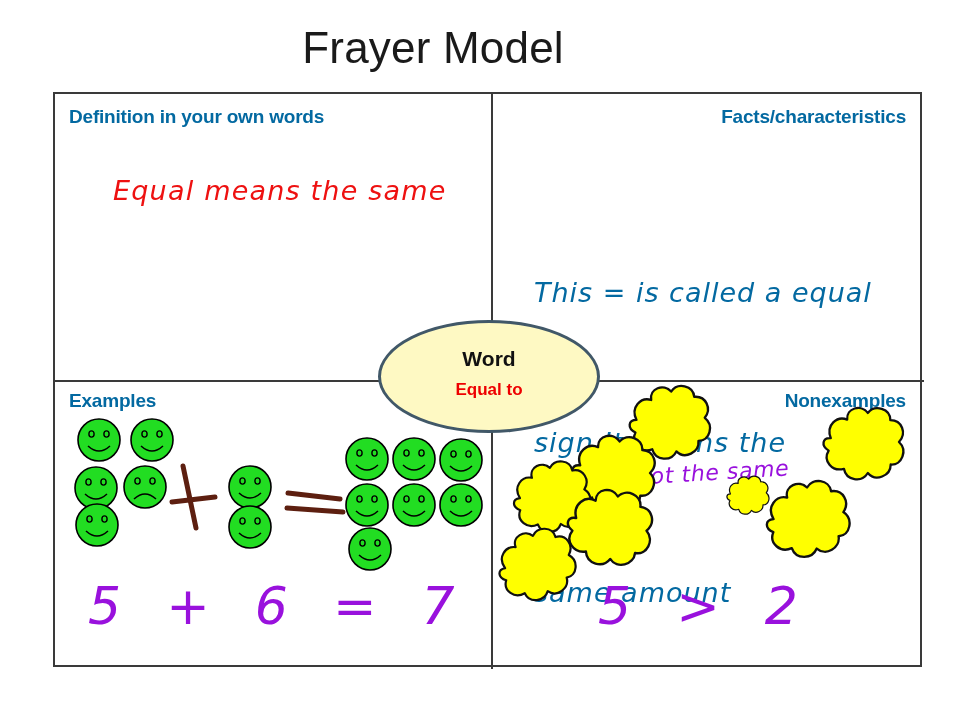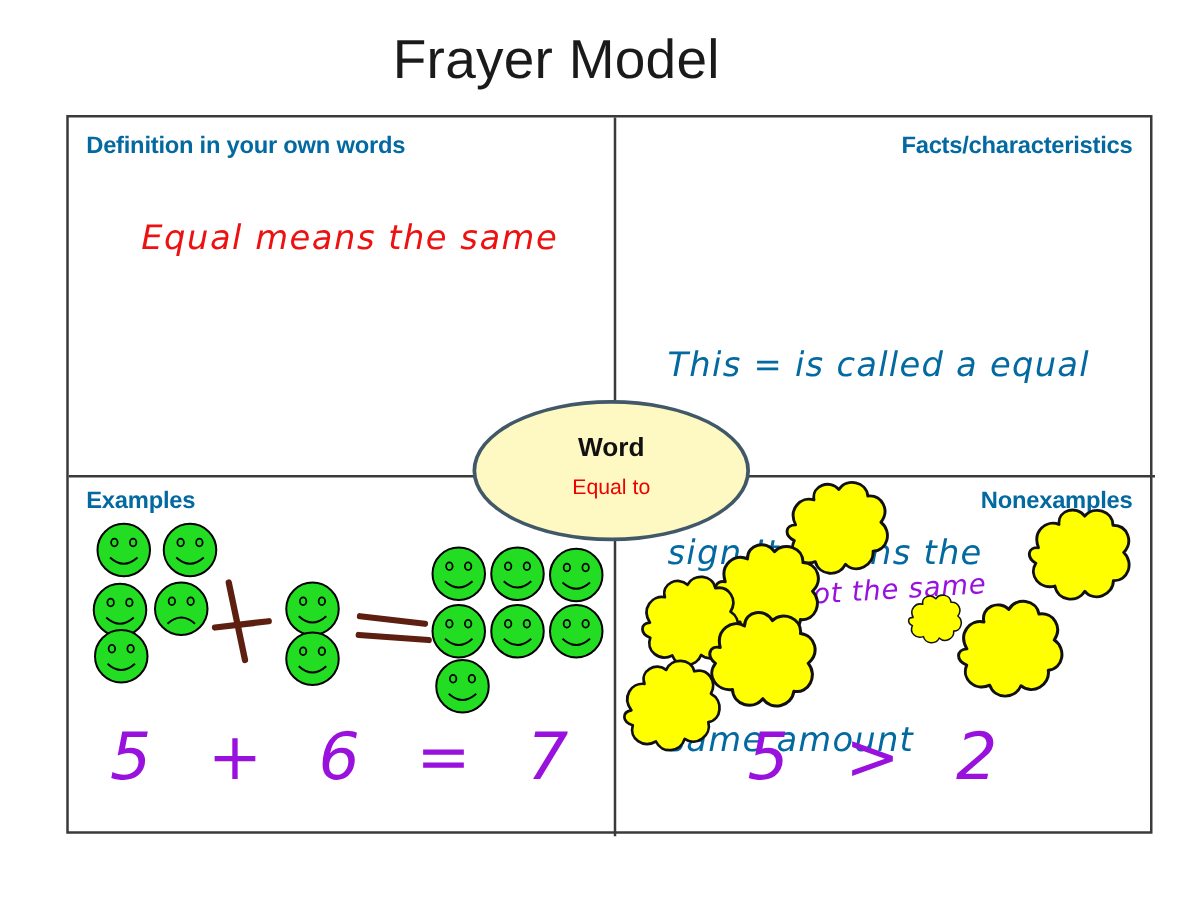--- a/index.html
+++ b/index.html
@@ -18,21 +18,21 @@
   #stage {
     position: absolute;
     left: 0; top: 0;
     width: 960px;
     height: 720px;
   }
 
   
   #title {
     position: absolute;
-    left: 16px;
+    left: 4px;
     top: 24px;
     width: 858px;
     text-align: center;
     font-family: "Liberation Sans", sans-serif;
     font-size: 44px;
     font-weight: 400;
     letter-spacing: 0.2px;
     color: #1a1a1a;
     line-height: 1.1;
   }
@@ -146,21 +146,21 @@
     font-weight: bold;
     font-size: 21px;
     color: #111111;
   }
   #oval-term {
     position: absolute;
     left: 0; right: 0;
     top: 57px;
     text-align: center;
     font-family: "Liberation Sans", sans-serif;
-    font-weight: normal;
+    font-weight: bold;
     font-size: 17px;
     color: #ee0000;
   }
 
   
   #smiley-layer, #cloud-layer, #operator-layer {
     position: absolute;
     left: 0; top: 0;
     width: 960px; height: 720px;
     pointer-events: none;

